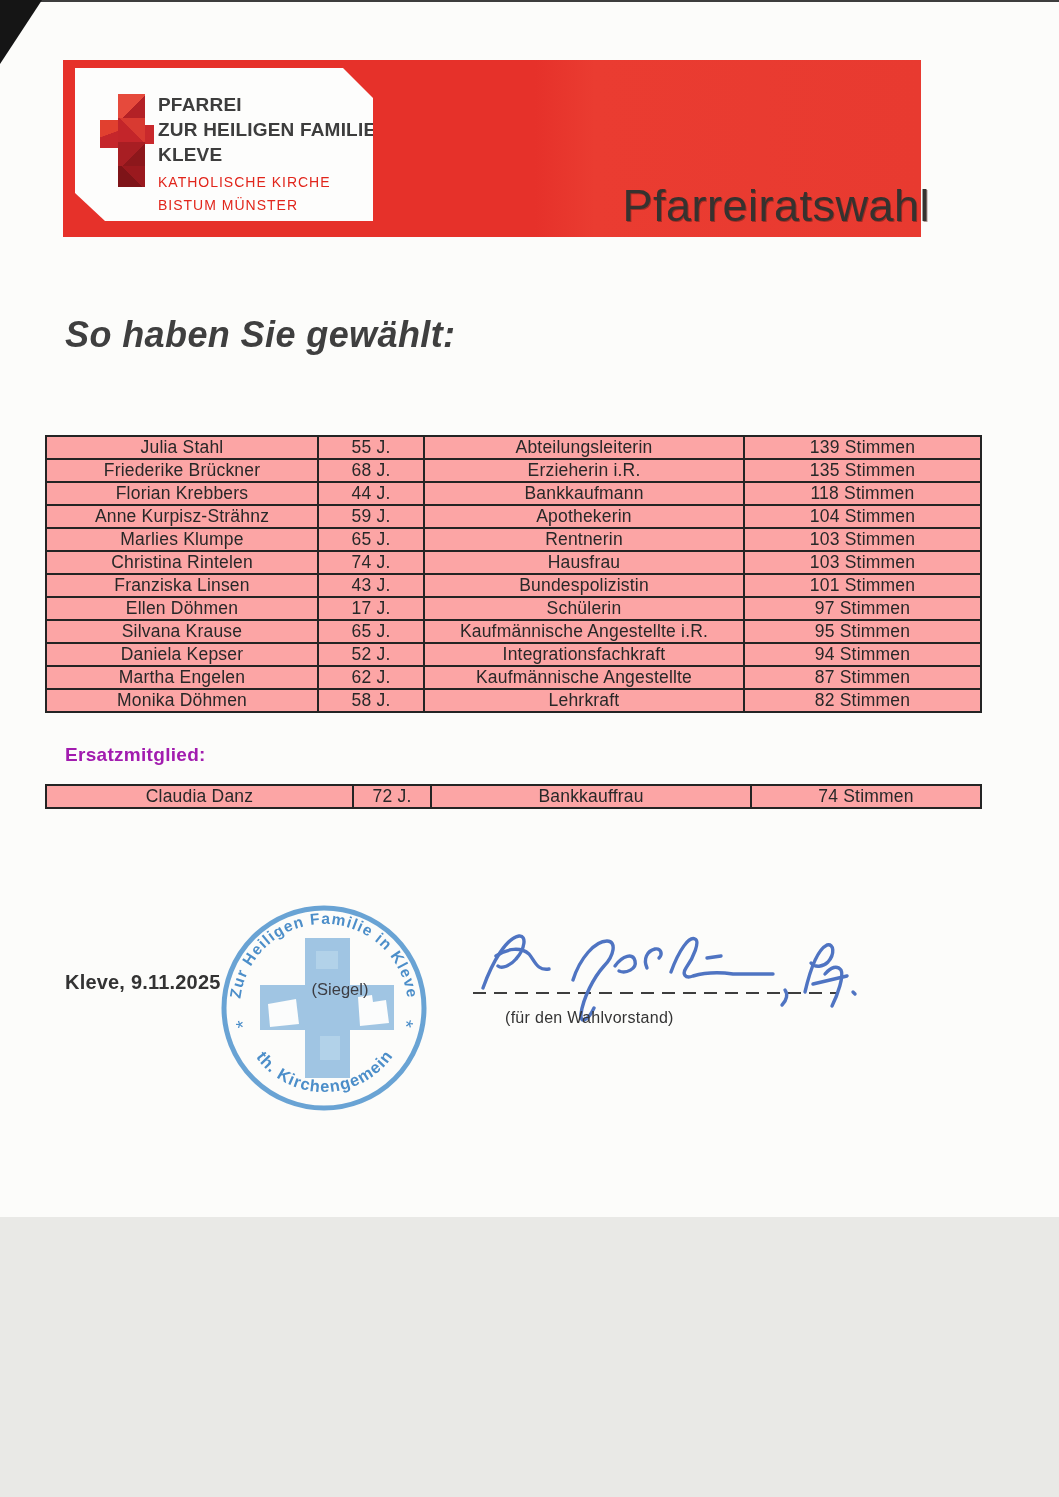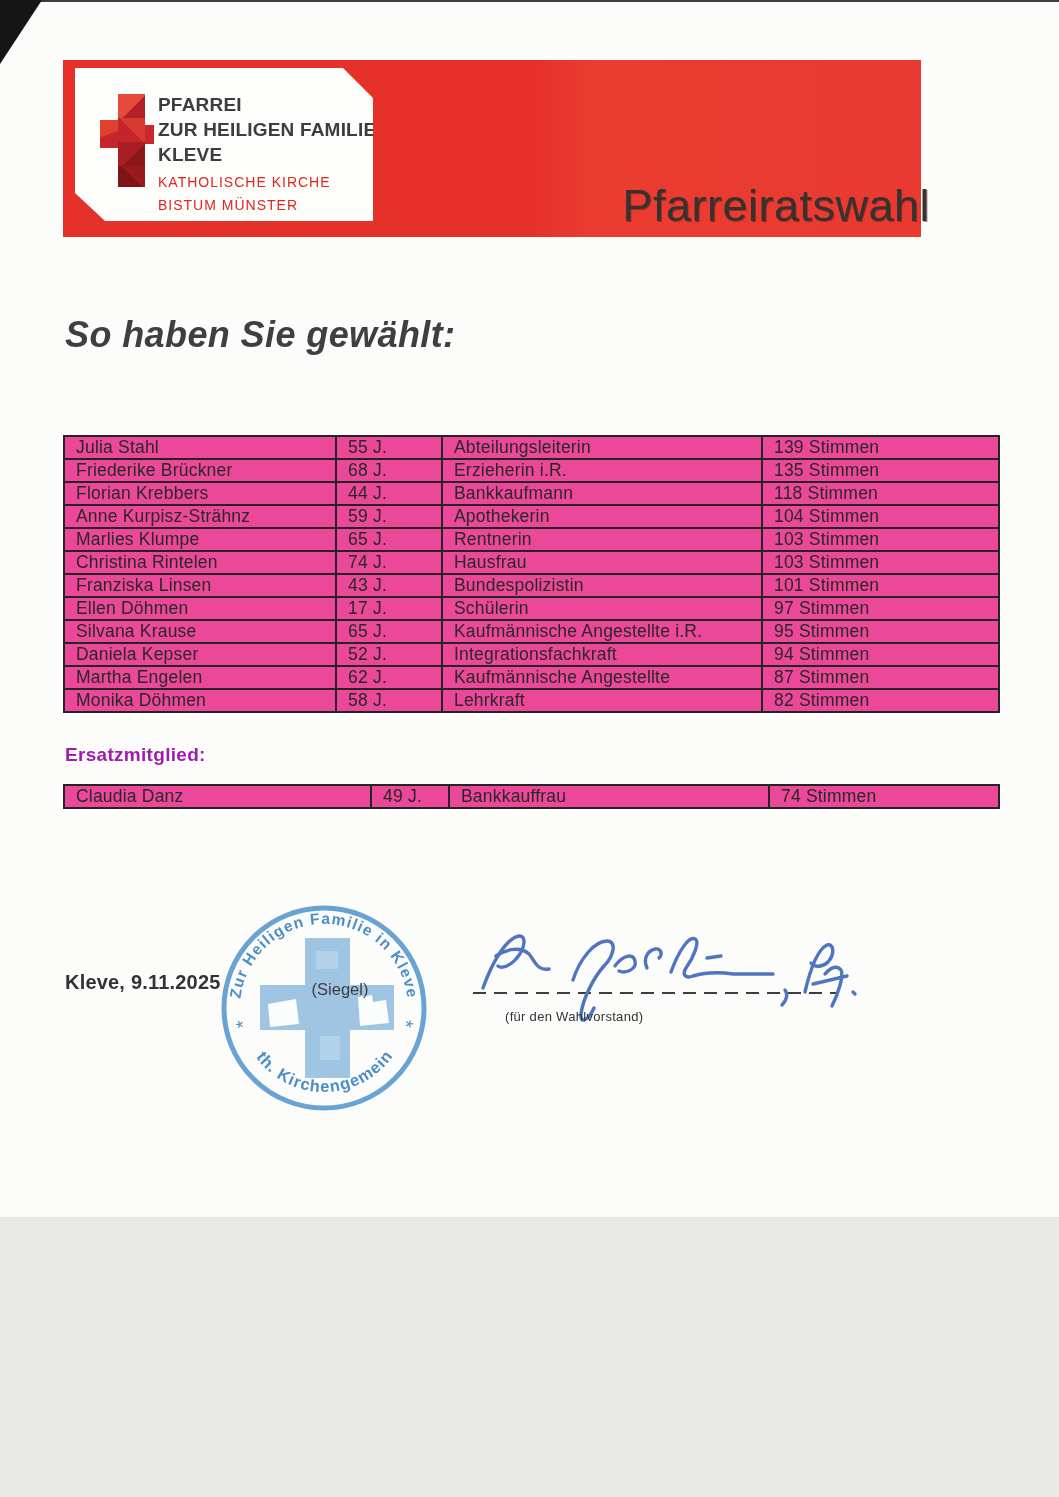--- a/index.html
+++ b/index.html
@@ -33,33 +33,33 @@
   .logo-text{position:absolute;left:83px;top:24px;}
   .logo-name{font-size:19px;font-weight:700;line-height:25px;color:#3d3d3d;letter-spacing:.2px;white-space:nowrap;}
   .logo-org{margin-top:7px;font-size:14px;font-weight:400;line-height:16px;color:#e1251b;letter-spacing:1px;white-space:nowrap;}
   .banner-title{position:absolute;right:-9px;bottom:5px;
     font-size:45px;font-weight:400;letter-spacing:.5px;color:#36322f;
     text-shadow:1px 1px 0 rgba(70,25,20,.45);white-space:nowrap;}
   
   .heading{position:absolute;left:65px;top:314px;
     font-size:36px;font-style:italic;font-weight:700;color:#3f3f3f;letter-spacing:.4px;}
   
-  table.results{position:absolute;left:63px;border-collapse:collapse;table-layout:fixed;
-    width:935px;background:#ec4899;}
+  table.results{position:absolute;left:45px;border-collapse:collapse;table-layout:fixed;
+    width:935px;background:#fca5a5;text-align:center;}
   table.results td{border:2px solid #242424;font-size:17.5px;color:#282828;
     letter-spacing:.2px;padding:0 11px;height:19.5px;overflow:hidden;white-space:nowrap;vertical-align:middle;}
   .tbl-main{top:435px;}
   .tbl-sub{top:784px;}
   .tbl-sub td{height:22px;}
   .sub-heading{position:absolute;left:65px;top:744px;font-size:19px;font-weight:700;color:#a21caf;letter-spacing:.3px;}
   
   .place-date{position:absolute;left:65px;top:971px;font-size:20px;font-weight:600;color:#333;letter-spacing:.2px;}
   .stamp{position:absolute;left:220px;top:896px;width:212px;height:226px;}
   .sig-block{position:absolute;left:455px;top:908px;width:410px;height:140px;}
-  .sig-caption{position:absolute;left:50px;top:101px;font-size:13px;color:#343434;letter-spacing:.3px;}
+  .sig-caption{position:absolute;left:50px;top:101px;font-size:16px;color:#343434;letter-spacing:.3px;}
 </style>
 </head>
 <body>
 
 <div class="page">
 
   <div class="scan-top-line"></div>
   <div class="scan-corner"></div>
   <div class="scan-bottom-line"></div>
 
@@ -173,21 +173,21 @@
   <table class="results tbl-sub">
     <colgroup>
         <col style="width:307px">
         <col style="width:78px">
         <col style="width:320px">
         <col style="width:230px">
       </colgroup>
     <tbody>
       <tr>
         <td>Claudia Danz</td>
-        <td>49 J.</td>
+        <td>72 J.</td>
         <td>Bankkauffrau</td>
         <td>74 Stimmen</td>
       </tr>
     </tbody>
   </table>
 
   <div class="place-date">Kleve, 9.11.2025</div>
 
   <svg class="stamp" viewBox="0 0 212 226" xmlns="http://www.w3.org/2000/svg">
     <defs>

